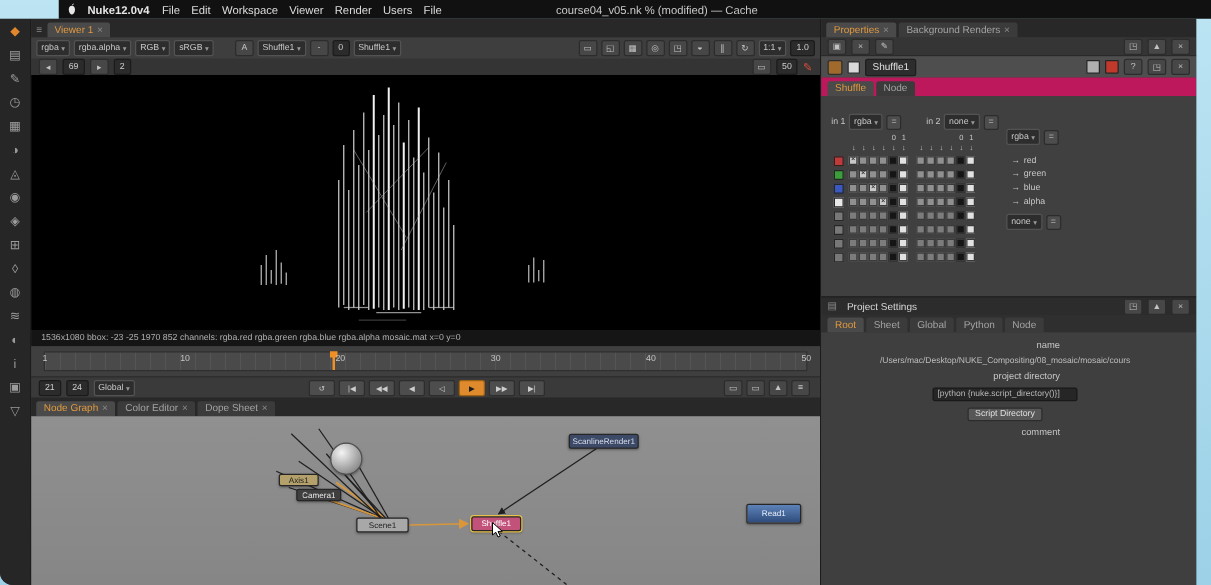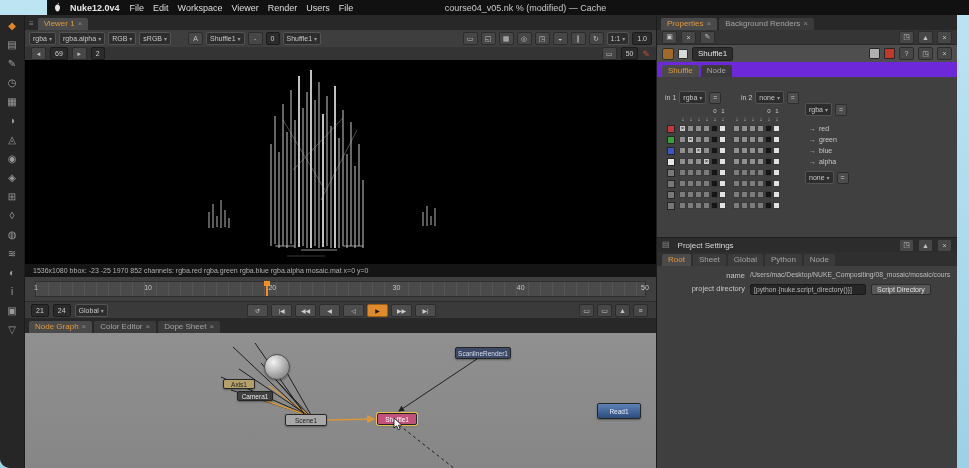--- a/index.html
+++ b/index.html
@@ -82,21 +82,21 @@
   .ptoolbar{position:absolute;top:15px;left:0;right:0;height:15px;background:#353535;display:flex;align-items:center;
             gap:4px;padding:0 5px;border-bottom:1px solid #2a2a2a;box-sizing:border-box;}
   .flexspacer{flex:1;}
   .nodeheader{position:absolute;top:30px;left:0;right:0;height:17px;background:#4e4e4e;display:flex;align-items:center;
               gap:4px;padding:0 5px;box-sizing:border-box;}
   .classchip{width:10px;height:10px;background:#a06a2c;border:1px solid #2e2e2e;border-radius:2px;}
   .checkbox{width:8px;height:8px;background:#d8d8d8;border:1px solid #2e2e2e;border-radius:1px;}
   .nodename{background:#2d2d2d;border:1px solid #1e1e1e;color:#e2e2e2;font-size:8px;padding:0 5px;height:12px;
             display:inline-flex;align-items:center;border-radius:2px;}
   .chip{width:9px;height:9px;border:1px solid #262626;border-radius:1px;}
-  .nodetabs{position:absolute;top:47px;left:0;right:0;height:15px;background:#6d28d9;display:flex;align-items:flex-end;
+  .nodetabs{position:absolute;top:47px;left:0;right:0;height:15px;background:#be185d;display:flex;align-items:flex-end;
             padding-left:5px;box-sizing:border-box;}
   .shufflebody{position:absolute;top:62px;left:0;right:0;height:160px;background:#404040;}
   .sh-label{font-size:7px;color:#c6c6c6;}
   .eqbtn{width:10px;height:10px;background:#4d4d4d;border:1px solid #2c2c2c;color:#cfcfcf;font-size:7px;
          display:inline-flex;align-items:center;justify-content:center;border-radius:2px;}
   #in1-group{position:absolute;left:8px;top:14px;display:flex;align-items:center;gap:3px;}
   #in2-group{position:absolute;left:84px;top:14px;display:flex;align-items:center;gap:3px;}
   #out1-group{position:absolute;left:148px;top:26px;display:flex;align-items:center;gap:3px;}
   #out2-group{position:absolute;left:148px;top:94px;display:flex;align-items:center;gap:3px;}
   #matrix-head{position:absolute;left:10px;top:30px;}
@@ -115,21 +115,21 @@
   .cell.c0{background:#151515;}
   .cell.c1{background:#e2e2e2;}
   .gap{width:6px;}
   .outrow{height:11px;display:flex;align-items:center;gap:3px;font-size:7px;color:#c9c9c9;}
   .outarrow{color:#b9b9b9;}
   .psheader{position:absolute;top:222px;left:0;right:0;height:15px;background:#2c2c2c;display:flex;align-items:center;
             gap:4px;padding:0 5px;box-sizing:border-box;color:#d8d8d8;font-size:8px;border-top:1px solid #1f1f1f;}
   .pstabs{position:absolute;top:237px;left:0;right:0;height:14px;background:#2f2f2f;display:flex;align-items:flex-end;
           padding-left:5px;box-sizing:border-box;}
   .psbody{position:absolute;top:251px;left:0;right:0;bottom:0;background:#3f3f3f;padding-top:5px;box-sizing:border-box;}
-  .psrow{display:flex;gap:5px;margin-bottom:4px;padding-right:6px;}
+  .psrow{display:flex;align-items:center;gap:5px;margin-bottom:4px;padding-right:6px;flex-direction:column;}
   .pslabel{width:88px;text-align:right;font-size:7.5px;color:#c6c6c6;flex-shrink:0;}
   .psvalue{font-size:6.8px;color:#bdbdbd;white-space:nowrap;overflow:hidden;max-width:200px;}
   .psfield{background:#262626;border:1px solid #191919;color:#b8b8b8;font-size:6.8px;padding:1px 3px;width:108px;
            white-space:nowrap;overflow:hidden;border-radius:2px;}
   .psbtn{background:#575757;border:1px solid #2c2c2c;color:#e0e0e0;font-size:7px;padding:1px 5px;border-radius:2px;white-space:nowrap;}
 </style>
 </head>
 <body>
 
 <div id="root">
@@ -708,16 +708,19 @@
       <div class="psbody">
         <div class="psrow">
           <span class="pslabel">name</span>
           <span class="psvalue">/Users/mac/Desktop/NUKE_Compositing/08_mosaic/mosaic/course04_v05.nk</span>
         </div>
         <div class="psrow">
           <span class="pslabel">project directory</span>
           <span class="psfield">[python {nuke.script_directory()}]</span>
           <span class="psbtn">Script Directory</span>
         </div>
+        <div class="psrow">
+          <span class="pslabel">comment</span>
+        </div>
       </div>
     </div>
   </div>
 </div>
 
 </body></html>

